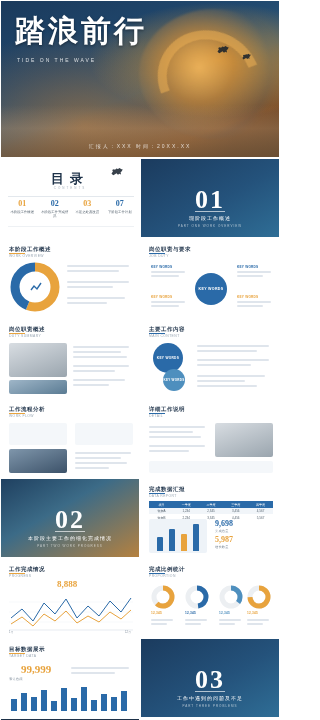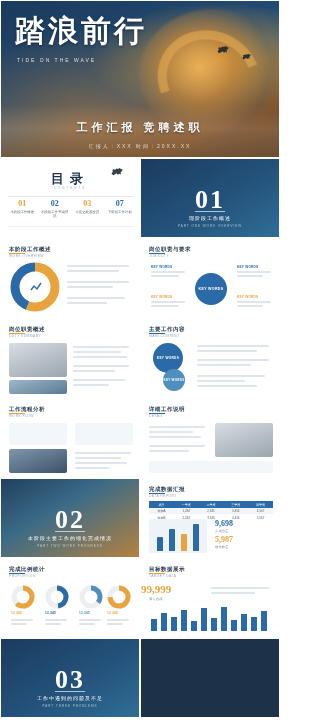--- a/index.html
+++ b/index.html
@@ -151,21 +151,20 @@
 <div class="deck">
 
   <div class="slide full cover">
     <div class="wave-swirl"></div>
     <div class="wave-arc"></div>
     <div class="foam"></div>
     <div class="horse h1"></div>
     <div class="horse h2"></div>
     <div class="cover-title">踏浪前行</div>
     <div class="cover-sub-en">TIDE ON THE WAVE</div>
-    <div class="cover-band">工作汇报  竞聘述职</div>
     <div class="cover-foot">汇报人：XXX    时间：20XX.XX</div>
   </div>
 
   <div class="slide">
     <div class="toc-title">目录</div>
     <div class="toc-en">CONTENTS</div>
     <div class="horse" style="right:16px;top:8px;"></div>
     <div class="toc-bar"></div>
     <div class="toc-row">
       <div class="toc-item">
@@ -328,20 +327,36 @@
     <div class="smalltxt" style="left:74px;top:50px">完成总量</div>
     <div class="statnum or" style="left:74px;top:56px">5,987</div>
     <div class="smalltxt" style="left:74px;top:66px">增长数量</div>
     <div class="card" style="left:8px;top:40px;width:58px;height:34px;background:#eef3f8"></div>
     <div class="bar" style="left:16px;bottom:6px;width:6px;height:14px"></div>
     <div class="bar" style="left:28px;bottom:6px;width:6px;height:22px"></div>
     <div class="bar or" style="left:40px;bottom:6px;width:6px;height:17px"></div>
     <div class="bar" style="left:52px;bottom:6px;width:6px;height:27px"></div>
   </div>
 
+  <div class="slide">
+    <div class="s-head">工作完成情况</div>
+    <div class="rule"></div>
+    <div class="s-sub">PROGRESS</div>
+    <div class="statnum or" style="left:56px;top:20px;font-size:9px">8,888</div>
+    <svg width="124" height="40" style="position:absolute;left:8px;top:33px">
+      <line x1="0" y1="10" x2="124" y2="10" stroke="#eef1f4" stroke-width=".5"></line>
+      <line x1="0" y1="20" x2="124" y2="20" stroke="#eef1f4" stroke-width=".5"></line>
+      <line x1="0" y1="30" x2="124" y2="30" stroke="#eef1f4" stroke-width=".5"></line>
+      <line x1="0" y1="38" x2="124" y2="38" stroke="#d7dee5" stroke-width=".6"></line>
+      <polyline points="2,26 13,17 24,29 35,11 46,22 57,7 68,26 79,14 90,24 101,9 112,20 122,6" fill="none" stroke="#2a6aa8" stroke-width="1"></polyline>
+      <polyline points="2,32 13,25 24,34 35,22 46,29 57,19 68,31 79,24 90,30 101,20 112,27 122,18" fill="none" stroke="#e8a33d" stroke-width="1"></polyline>
+    </svg>
+    <div class="smalltxt" style="left:8px;bottom:3px;font-size:2.6px">1月</div>
+    <div class="smalltxt" style="right:8px;bottom:3px;font-size:2.6px">12月</div>
+  </div>
 
   <div class="slide">
     <div class="s-head">完成比例统计</div>
     <div class="rule blue"></div>
     <div class="s-sub">PROPORTION</div>
     <svg width="24" height="24" style="position:absolute;left:10px;top:26px">
       <circle cx="12" cy="12" r="9" fill="none" stroke="#eceff2" stroke-width="5"></circle>
       <circle cx="12" cy="12" r="9" fill="none" stroke="#e8a33d" stroke-width="5" stroke-dasharray="35 22" transform="rotate(-90 12 12)"></circle>
     </svg>
     <svg width="24" height="24" style="position:absolute;left:44px;top:26px">
@@ -367,21 +382,21 @@
     <div class="txtline" style="left:78px;top:60px;width:22px"></div>
     <div class="txtline" style="left:78px;top:64px;width:16px"></div>
     <div class="txtline" style="left:106px;top:60px;width:22px"></div>
     <div class="txtline" style="left:106px;top:64px;width:16px"></div>
   </div>
 
   <div class="slide">
     <div class="s-head">目标数据展示</div>
     <div class="rule"></div>
     <div class="s-sub">TARGET DATA</div>
-    <div class="statnum or" style="left:0;top:24px;font-size:11px">99,999</div>
+    <div class="statnum or" style="left:20px;top:24px;font-size:11px">99,999</div>
     <div class="smalltxt" style="left:8px;top:38px">累计总额</div>
     <div class="txtline" style="left:70px;top:28px;width:58px"></div>
     <div class="txtline" style="left:70px;top:33px;width:44px"></div>
     <svg width="124" height="26" style="position:absolute;left:8px;top:46px">
       <rect x="2" y="14" width="6" height="12" fill="#2a6aa8"></rect>
       <rect x="12" y="8" width="6" height="18" fill="#2a6aa8"></rect>
       <rect x="22" y="12" width="6" height="14" fill="#2a6aa8"></rect>
       <rect x="32" y="5" width="6" height="21" fill="#2a6aa8"></rect>
       <rect x="42" y="16" width="6" height="10" fill="#2a6aa8"></rect>
       <rect x="52" y="3" width="6" height="23" fill="#2a6aa8"></rect>

